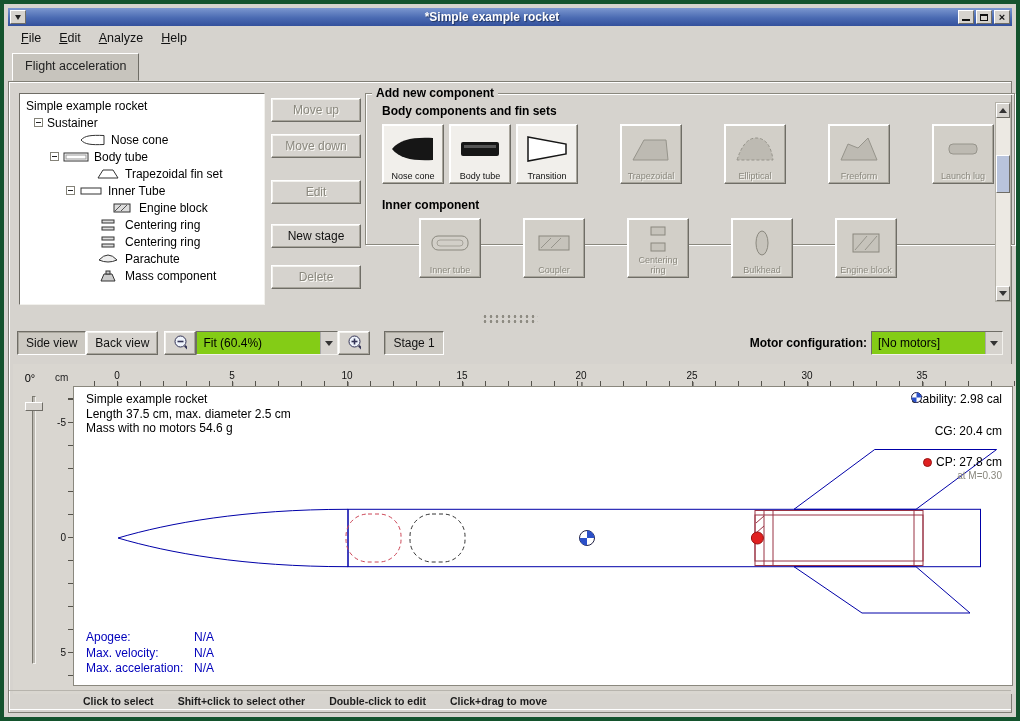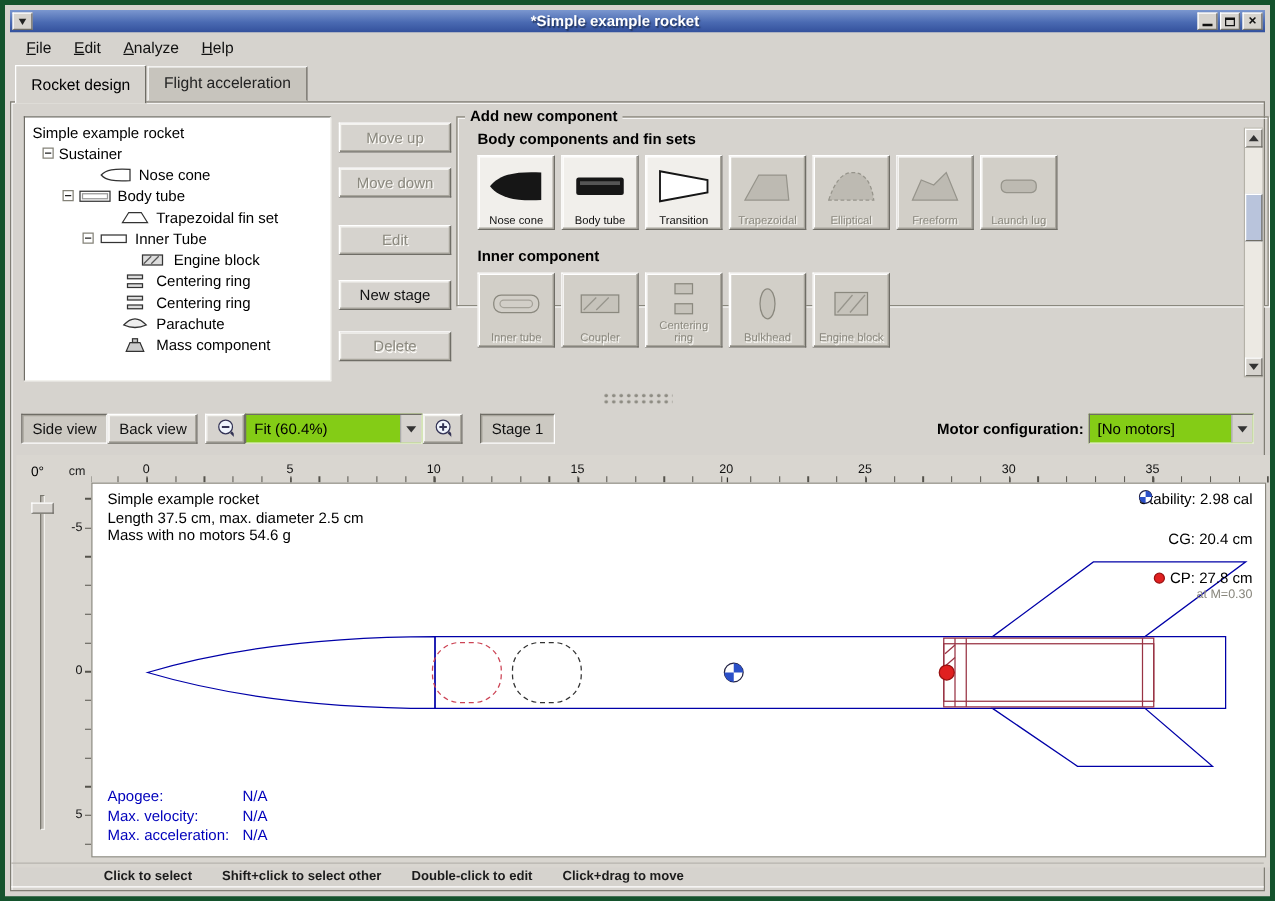--- a/index.html
+++ b/index.html
@@ -56,21 +56,21 @@
 
   
   .groupbox { position:absolute; left:356px; top:11px; width:650px; height:152px;
     border:1px solid #8a887e; box-shadow:1px 1px 0 #fff, inset 1px 1px 0 #fff; }
   .groupbox-title { position:absolute; top:-8px; left:6px; background:#d6d3ce; padding:0 4px; font-size:12px; font-weight:bold; }
   .section-label { font-size:12px; font-weight:bold; margin:10px 0 6px 16px; }
   .comp-row { display:flex; gap:5px; margin-left:16px; }
   .comp-btn { width:62px; height:60px; display:flex; flex-direction:column; align-items:center; justify-content:flex-end;
     background:#f1efeb; border:1px solid; border-color:#fff #6f6d66 #6f6d66 #fff;
     box-shadow:inset -1px -1px 0 #a8a59c, inset 1px 1px 0 #fff; padding:2px; }
-  .comp-btn.disabled { background:#d2cfc8; }
+  .comp-btn.disabled { background:#d2cfc8;margin-left:37px; }
   .comp-icon { flex:1; display:flex; align-items:center; justify-content:center; }
   .comp-label { font-size:9px; line-height:1.05; text-align:center; color:#111; }
   .comp-btn.disabled .comp-label { color:#8b897f; text-shadow:1px 1px 0 #f4f3ef; }
 
   
   .scrollbar { position:absolute; right:3px; top:8px; width:16px; height:200px; background:#ece9e3; border:1px solid #b4b1a8; }
   .sb-btn { width:14px; height:15px; background:#d6d3ce; border:1px solid; border-color:#fff #6f6d66 #6f6d66 #fff;
     display:flex; align-items:center; justify-content:center; }
   .sb-btn.down { position:absolute; bottom:0; }
   .arr-up { width:0; height:0; border-left:4px solid transparent; border-right:4px solid transparent; border-bottom:5px solid #333; }
@@ -158,21 +158,20 @@
   </div>
 
   <div class="menubar">
     <span class="menu-item">File</span>
     <span class="menu-item">Edit</span>
     <span class="menu-item">Analyze</span>
     <span class="menu-item">Help</span>
   </div>
 
   <div class="tabbar">
-    <div class="tab active">Rocket design</div>
     <div class="tab inactive">Flight acceleration</div>
   </div>
 
   <div class="pane">
 
     <div class="tree-panel">
       <div class="tree-row" style="padding-left:2px">
         <span class="tlabel">Simple example rocket</span>
       </div>
       <div class="tree-row" style="padding-left:10px">

